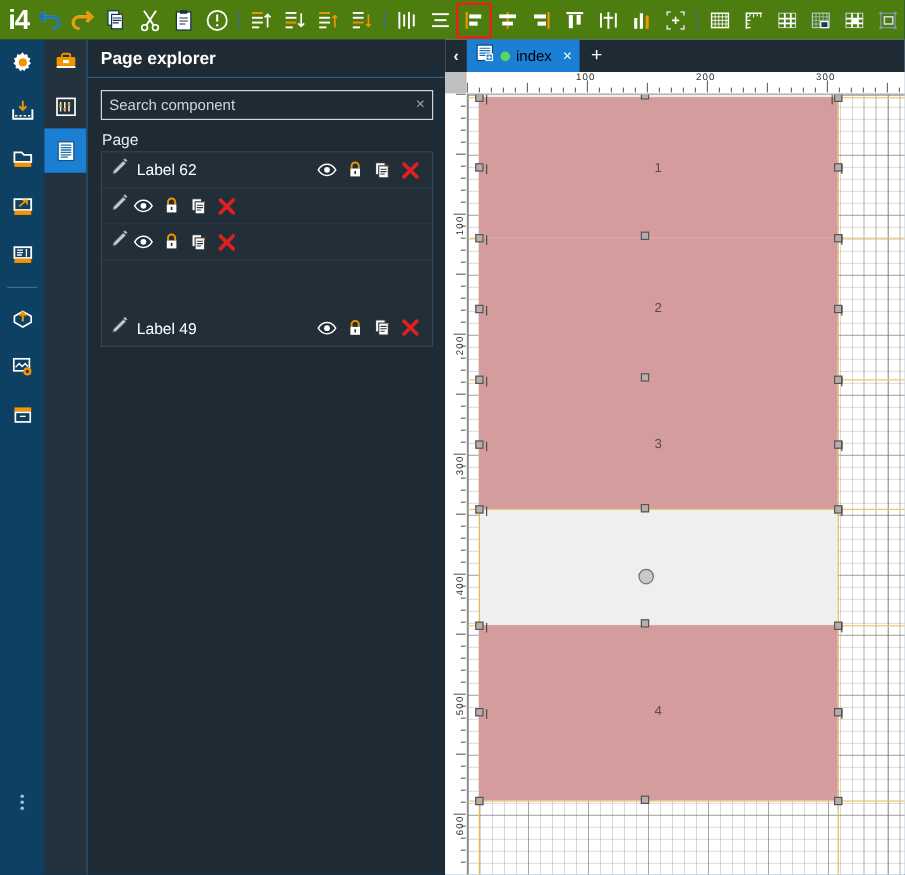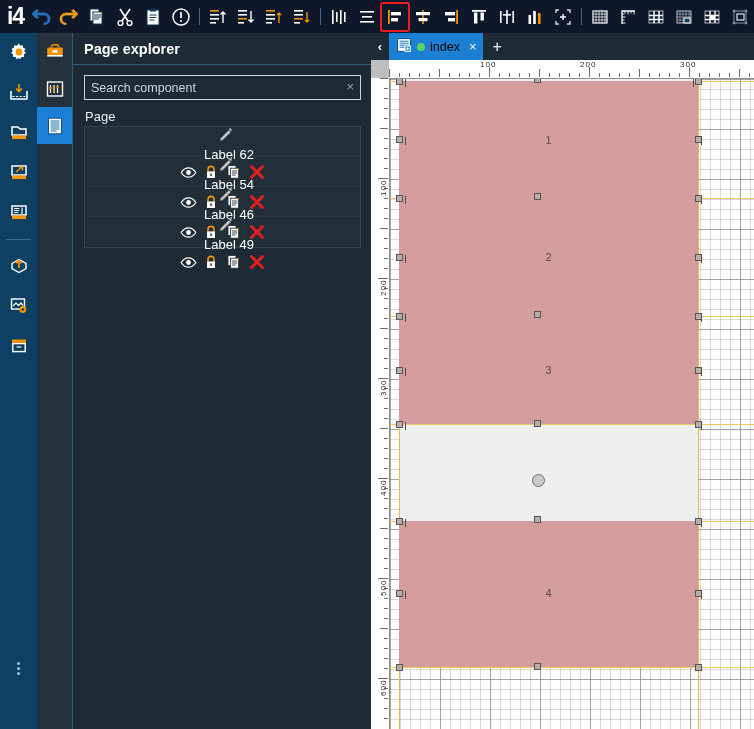--- a/index.html
+++ b/index.html
@@ -7,21 +7,21 @@
     width:754px;height:729px;overflow:hidden;
     font-family:"Liberation Sans", sans-serif;
     background:#0e3a5e;
     -webkit-font-smoothing:antialiased;
   }
   .app{position:relative;width:754px;height:729px;}
 
   
   .toolbar{
     position:absolute;left:0;top:0;width:754px;height:33px;
-    background:#0f172a;display:flex;align-items:center;
+    background:#4d7c0f;display:flex;align-items:center;
     box-sizing:border-box;padding-left:4px;
   }
   .logo{
     color:#ffffff;font-size:23px;font-weight:bold;letter-spacing:-1px;
     width:40px;text-align:center;user-select:none;line-height:33px;
   }
   .tb-ico{
     width:26px;height:26px;display:flex;align-items:center;justify-content:center;
     position:relative;flex:0 0 auto;margin:0 1px;
   }
@@ -82,23 +82,23 @@
     position:absolute;right:6px;top:3px;color:#9aa5ad;font-size:13px;cursor:pointer;
   }
   .comp-row{display:flex;align-items:center;margin-top:6px;height:18px;}
   .comp-row .ci{margin-right:4px;display:flex;align-items:center;}
   .comp-label{color:#4ba3cf;font-size:11.5px;margin-left:4px;}
   .page-label{color:#e8ecef;font-size:13px;margin:9px 0 2px 1px;}
 
   .list{border:1px solid #38444d;background:#222f39;}
   .row{
     height:30px;display:flex;align-items:center;
-    border-bottom:1px solid #2b3841;box-sizing:border-box;padding-left:7px;flex-direction:column;
-  }
-  .row:last-child{border-bottom:0;}
+    border-bottom:1px solid #2b3841;box-sizing:border-box;padding-left:7px;
+  }
+  .row:last-child{border-bottom:0;margin-top:41px;}
   .row-name{color:#ffffff;font-size:13px;margin-left:6px;flex:1;}
   .row-actions{display:flex;align-items:center;padding-right:7px;}
   .act{width:23px;height:20px;display:flex;align-items:center;justify-content:center;}
 
   
   .editor{position:absolute;left:371px;top:33px;width:383px;height:696px;background:#ffffff;}
   .tabbar{
     position:absolute;left:0;top:0;width:383px;height:27px;background:#1e2b35;
     display:flex;align-items:center;
   }
@@ -512,21 +512,20 @@
           </span>
         </div>
 
         <div class="row">
           <span>
             <svg width="16" height="16" viewBox="0 0 16 16">
               <path d="M2.2 13.6l.6-2.4 8-8 1.9 1.9-8 8z" fill="#c9ccce" stroke="#6d7275" stroke-width=".8"></path>
               <path d="M11 2.2l1.9 1.9 1.1-1.1-1.9-1.9z" fill="#e6e9ea" stroke="#6d7275" stroke-width=".8"></path>
             </svg>
           </span>
-          <span class="row-name">Label 54</span>
           <span class="row-actions">
             <span class="act">
               <svg width="17" height="13" viewBox="0 0 17 13">
                 <path d="M1.2 6.5C3.4 3 5.8 1.8 8.5 1.8s5.1 1.2 7.3 4.7c-2.2 3.5-4.6 4.7-7.3 4.7S3.4 10 1.2 6.5z" fill="none" stroke="#ffffff" stroke-width="1.2"></path>
                 <circle cx="8.5" cy="6.5" r="2.4" fill="#ffffff"></circle>
               </svg>
             </span>
             <span class="act">
               <svg width="14" height="15" viewBox="0 0 14 15">
                 <path d="M4 6.5V4.4a3 3 0 0 1 6 0V6.5" fill="none" stroke="#f29400" stroke-width="1.6"></path>
@@ -550,21 +549,20 @@
           </span>
         </div>
 
         <div class="row">
           <span>
             <svg width="16" height="16" viewBox="0 0 16 16">
               <path d="M2.2 13.6l.6-2.4 8-8 1.9 1.9-8 8z" fill="#c9ccce" stroke="#6d7275" stroke-width=".8"></path>
               <path d="M11 2.2l1.9 1.9 1.1-1.1-1.9-1.9z" fill="#e6e9ea" stroke="#6d7275" stroke-width=".8"></path>
             </svg>
           </span>
-          <span class="row-name">Label 46</span>
           <span class="row-actions">
             <span class="act">
               <svg width="17" height="13" viewBox="0 0 17 13">
                 <path d="M1.2 6.5C3.4 3 5.8 1.8 8.5 1.8s5.1 1.2 7.3 4.7c-2.2 3.5-4.6 4.7-7.3 4.7S3.4 10 1.2 6.5z" fill="none" stroke="#ffffff" stroke-width="1.2"></path>
                 <circle cx="8.5" cy="6.5" r="2.4" fill="#ffffff"></circle>
               </svg>
             </span>
             <span class="act">
               <svg width="14" height="15" viewBox="0 0 14 15">
                 <path d="M4 6.5V4.4a3 3 0 0 1 6 0V6.5" fill="none" stroke="#f29400" stroke-width="1.6"></path>

